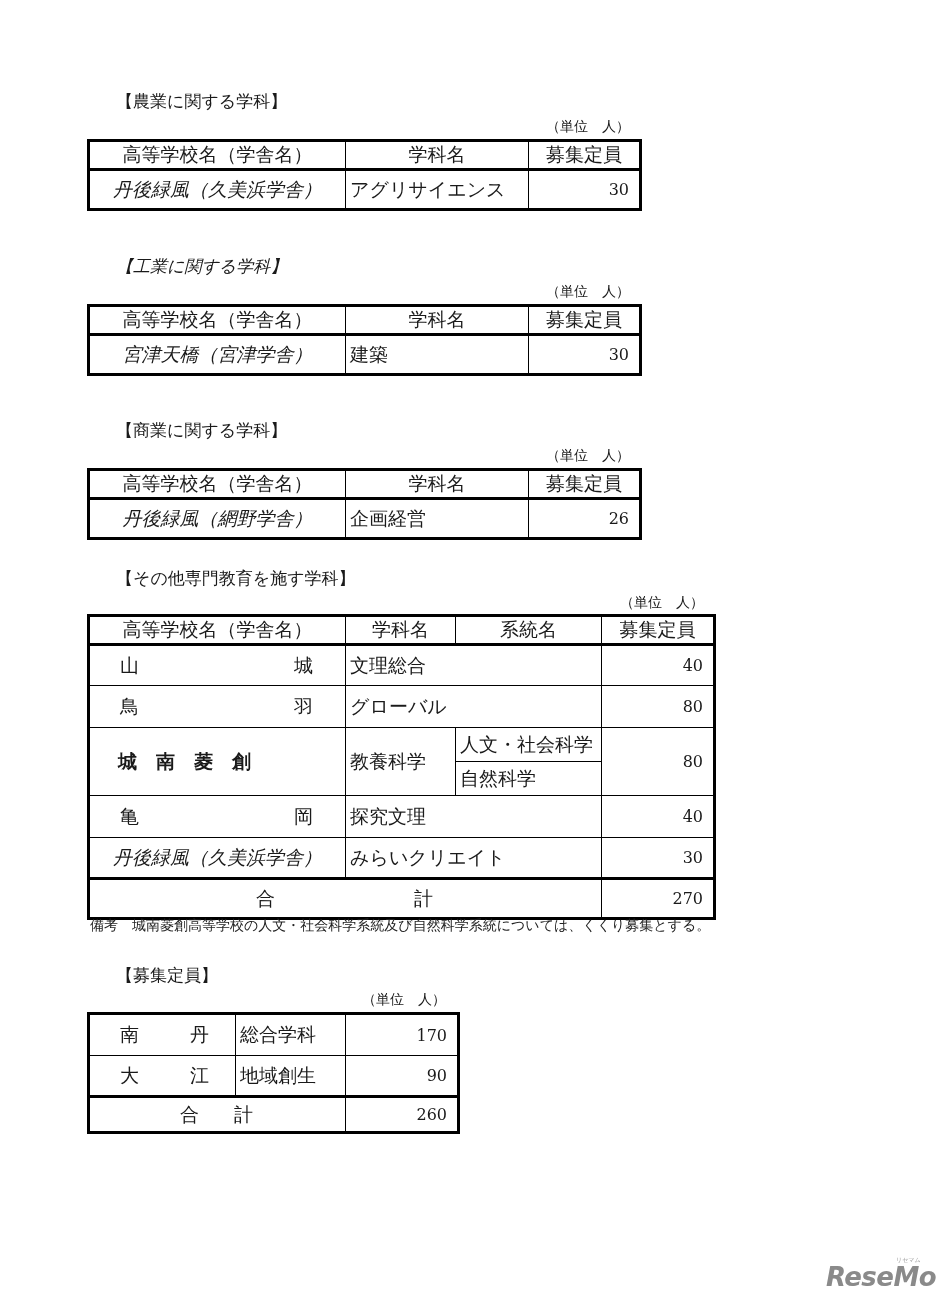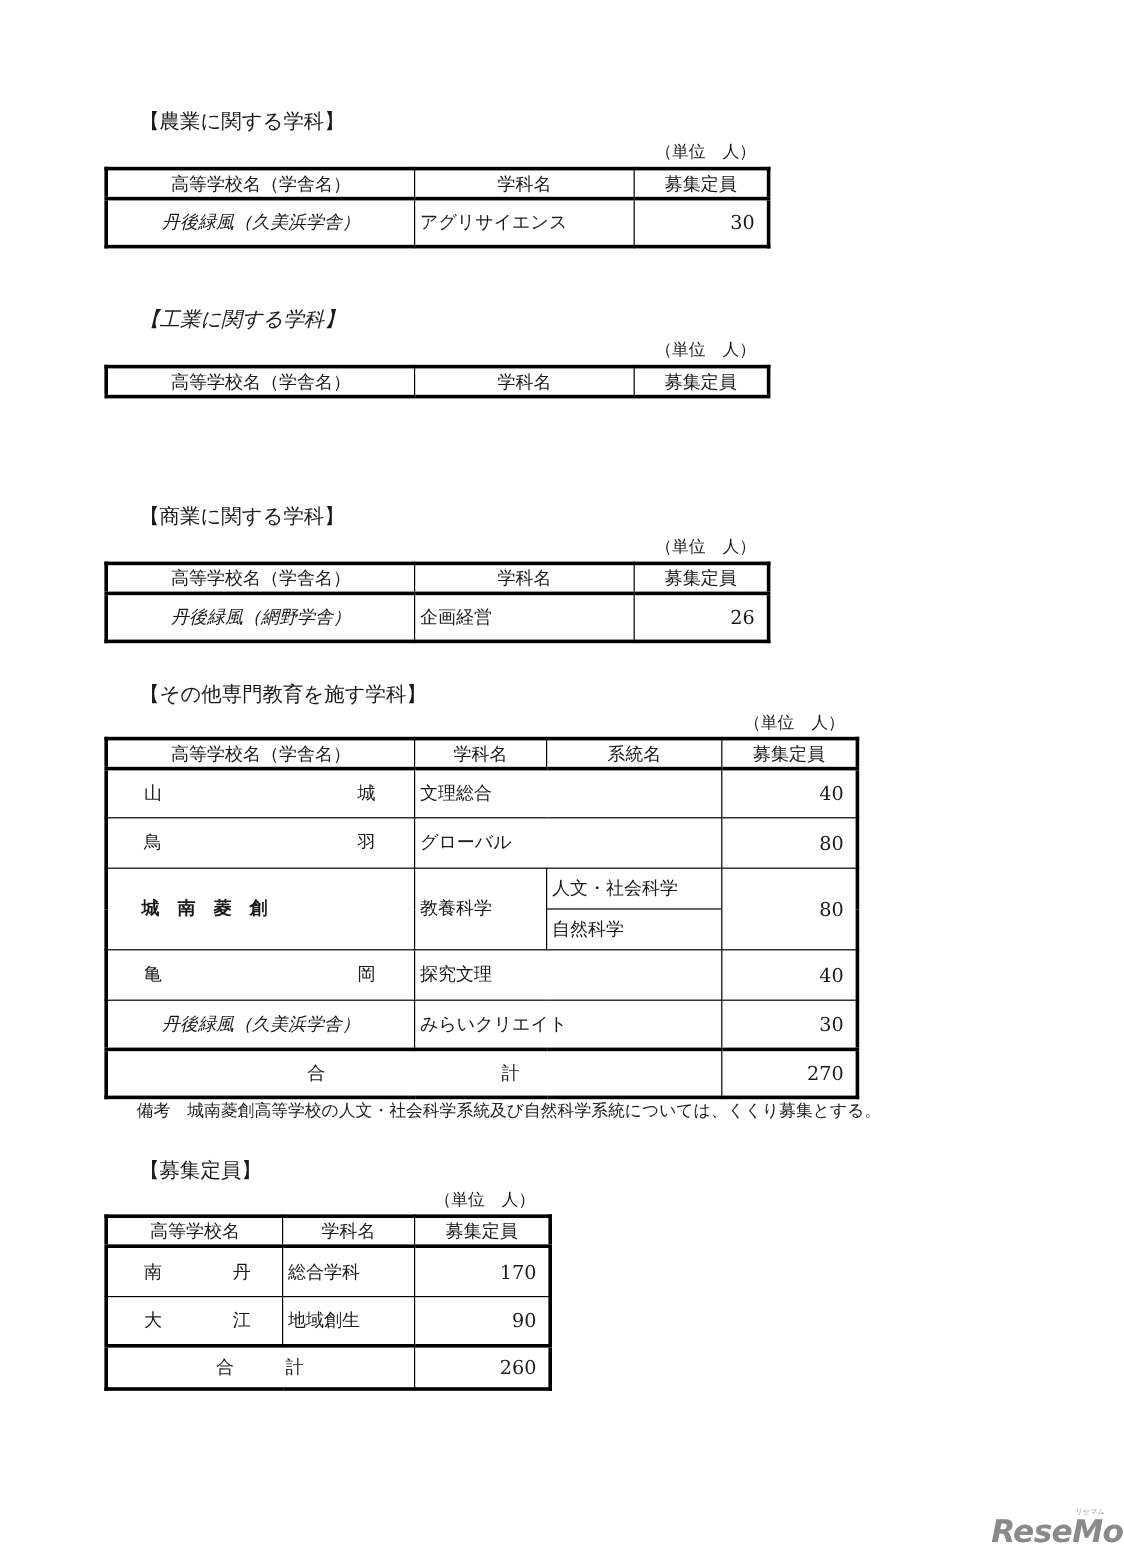--- a/index.html
+++ b/index.html
@@ -1,29 +1,29 @@
 <!DOCTYPE html>
 <html><head>
 <meta charset="utf-8">
 <style>
   html, body { margin:0; padding:0; background:#ffffff; }
   body { width:937px; height:1299px; position:relative; overflow:hidden;
          font-family: "DejaVu Serif", "Liberation Serif", serif; color:#1a1a1a; }
   .heading { position:absolute; left:84px; font-size:17px; letter-spacing:0px; white-space:nowrap;margin-left:32px; }
   .unit { position:absolute; font-size:14px; white-space:nowrap; }
   table.t { position:absolute; border-collapse:collapse; border:3px solid #000; table-layout:fixed; }
-  table.t td { border:1.5px solid #000; padding:0 4px; font-size:15px; white-space:nowrap; overflow:hidden; }
+  table.t td { border:1.5px solid #000; padding:0 4px; font-size:19px; white-space:nowrap; overflow:hidden; }
   table.t tr.hdr td { text-align:center; border-bottom:3px solid #000; }
   table.t tr.total td { border-top:3px solid #000; }
   .num { text-align:right !important; padding-right:10px !important; font-size:16px !important; }
   .center { text-align:center;font-style:italic; }
   .school-spread { display:flex; justify-content:space-between; padding:0 28px 0 26px; }
   .school-plain { padding-left:28px !important;font-weight:bold; }
   .sub-top { border-bottom:1.5px dotted #000 !important; }
-  .note { position:absolute; left:90px; top:917px; font-size:14px; white-space:nowrap; color:#222;margin-left:24px; }
+  .note { position:absolute; left:90px; top:917px; font-size:14px; white-space:nowrap; color:#222; }
   .logo { position:absolute; left:826px; top:1262px; font-family:"DejaVu Sans","Liberation Sans",sans-serif;
           font-weight:bold; font-size:26px; color:#8a8a8a; letter-spacing:-0.5px;font-style:italic; }
   .logo-small { position:absolute; left:896px; top:1256px; font-family:"DejaVu Sans",sans-serif; font-size:6px; color:#999; }
 </style>
 </head>
 <body>
 
 <div class="heading" style="top:90px;">【農業に関する学科】</div>
 <div class="unit" style="left:546px; top:118px;">（単位　人）</div>
 <table class="t" style="left:87px; top:139px; width:552px;">
@@ -53,20 +53,25 @@
       <col style="width:257px">
       <col style="width:183px">
       <col style="width:112px">
     </colgroup>
   <tbody>
       <tr class="hdr" style="height:25px;">
     <td>高等学校名（学舎名）</td>
     <td>学科名</td>
     <td>募集定員</td>
   </tr>
+  <tr style="height:40px;">
+    <td class="center">宮津天橋（宮津学舎）</td>
+    <td>建築</td>
+    <td class="num">30</td>
+  </tr>
 </tbody>
   </table>
 
 <div class="heading" style="top:419px;">【商業に関する学科】</div>
 <div class="unit" style="left:546px; top:447px;">（単位　人）</div>
 <table class="t" style="left:87px; top:468px; width:552px;">
   <colgroup>
       <col style="width:257px">
       <col style="width:183px">
       <col style="width:112px">
@@ -160,25 +165,20 @@
 
 <div class="heading" style="top:964px;">【募集定員】</div>
 <div class="unit" style="left:362px; top:991px;">（単位　人）</div>
 <table class="t" style="left:87px; top:1012px; width:370px;">
   <colgroup>
       <col style="width:147px">
       <col style="width:110px">
       <col style="width:113px">
     </colgroup>
   <tbody>
-      <tr class="hdr" style="height:25px;">
-    <td>高等学校名</td>
-    <td>学科名</td>
-    <td>募集定員</td>
-  </tr>
   <tr style="height:42px;">
     <td>
           <div class="school-spread" style="padding:0 22px 0 26px;">
             <span>南</span>
             <span>丹</span>
           </div>
         </td>
     <td>総合学科</td>
     <td class="num">170</td>
   </tr>

